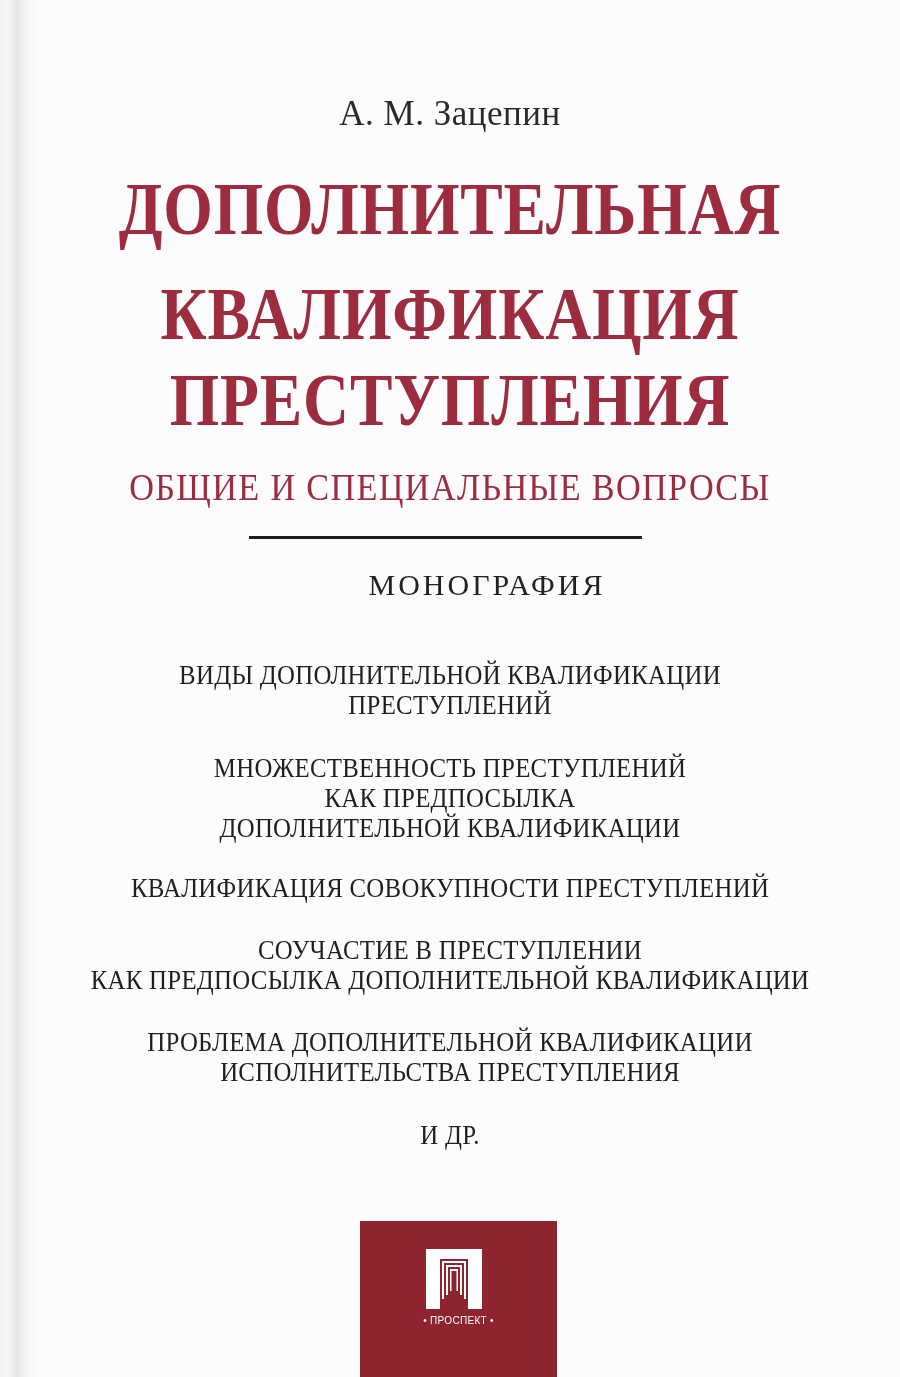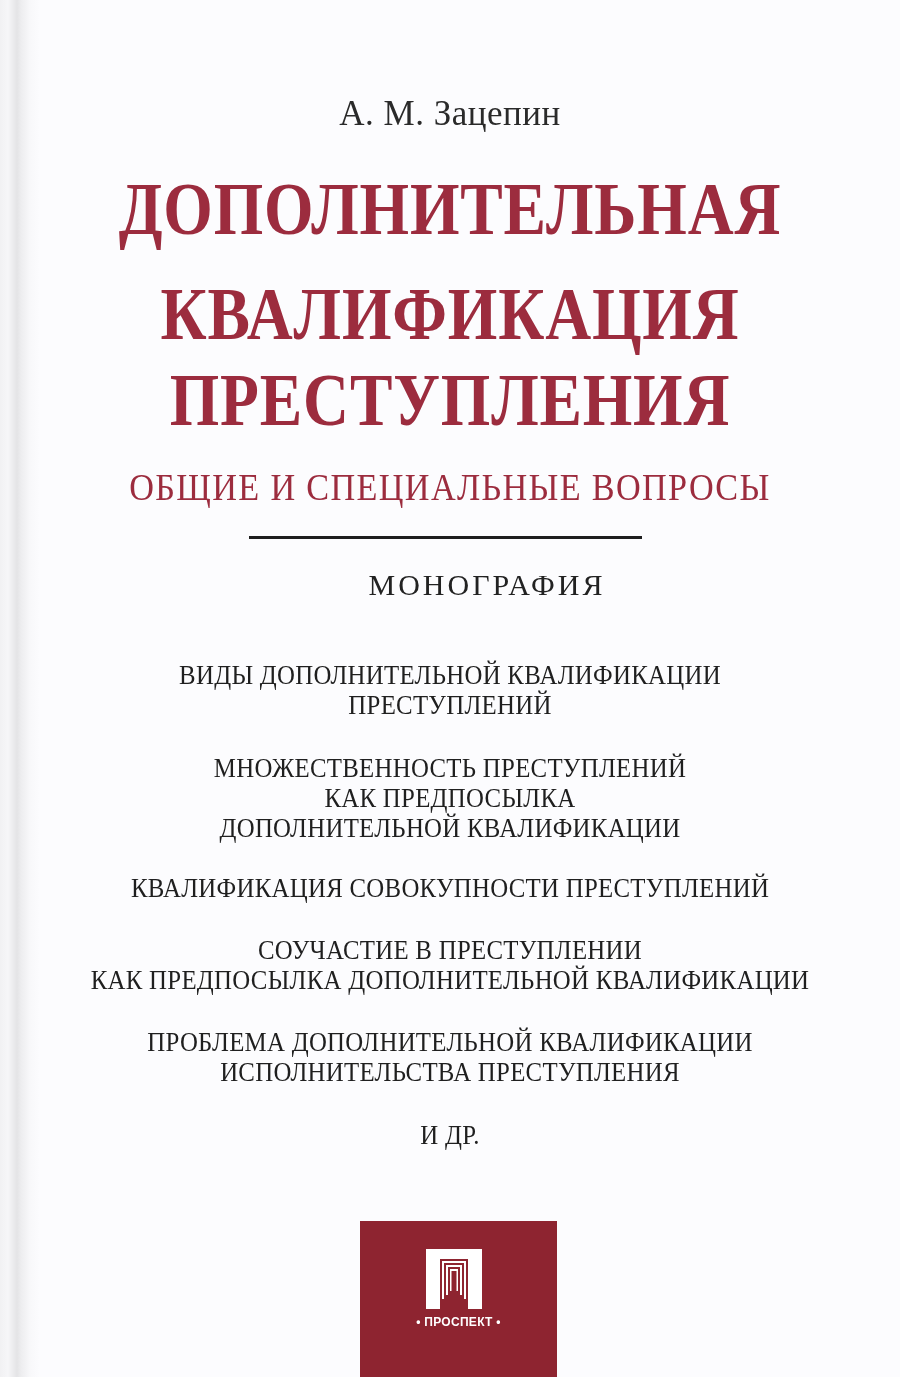--- a/index.html
+++ b/index.html
@@ -50,21 +50,21 @@
   .publisher-block {
     position: absolute; left: 360px; top: 1221px; width: 197px; height: 156px;
     background: #8e2430;
   }
   .logo {
     position: absolute; left: 66px; top: 28px; width: 56px; height: 60px;
   }
   .publisher-name {
     position: absolute; left: 0; top: 94px; width: 197px; text-align: center;
     font-family: "Liberation Sans", "DejaVu Sans", sans-serif;
-    font-size: 12px; font-weight: bold; color: #ffffff; letter-spacing: 0.3px;
+    font-size: 10px; font-weight: normal; color: #ffffff; letter-spacing: 0.3px;
   }
 </style>
 </head>
 <body>
 
 <div class="spine-shadow"></div>
 
 <div class="cover">
 
   <div class="author">А. М. Зацепин</div>

